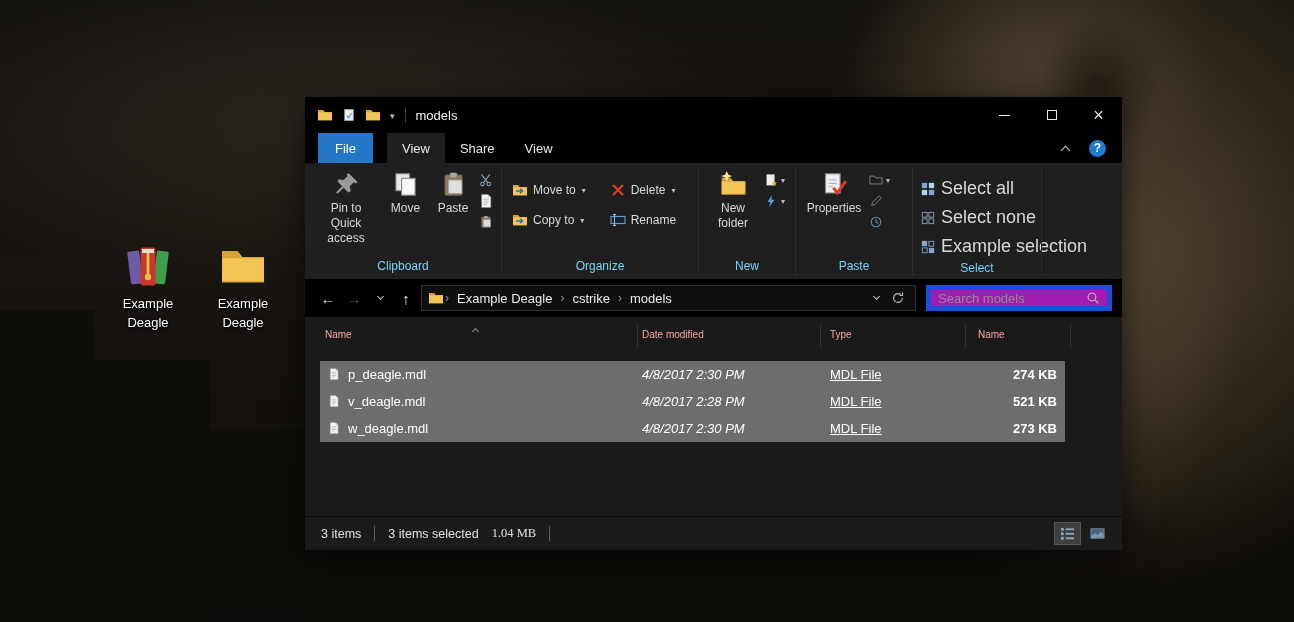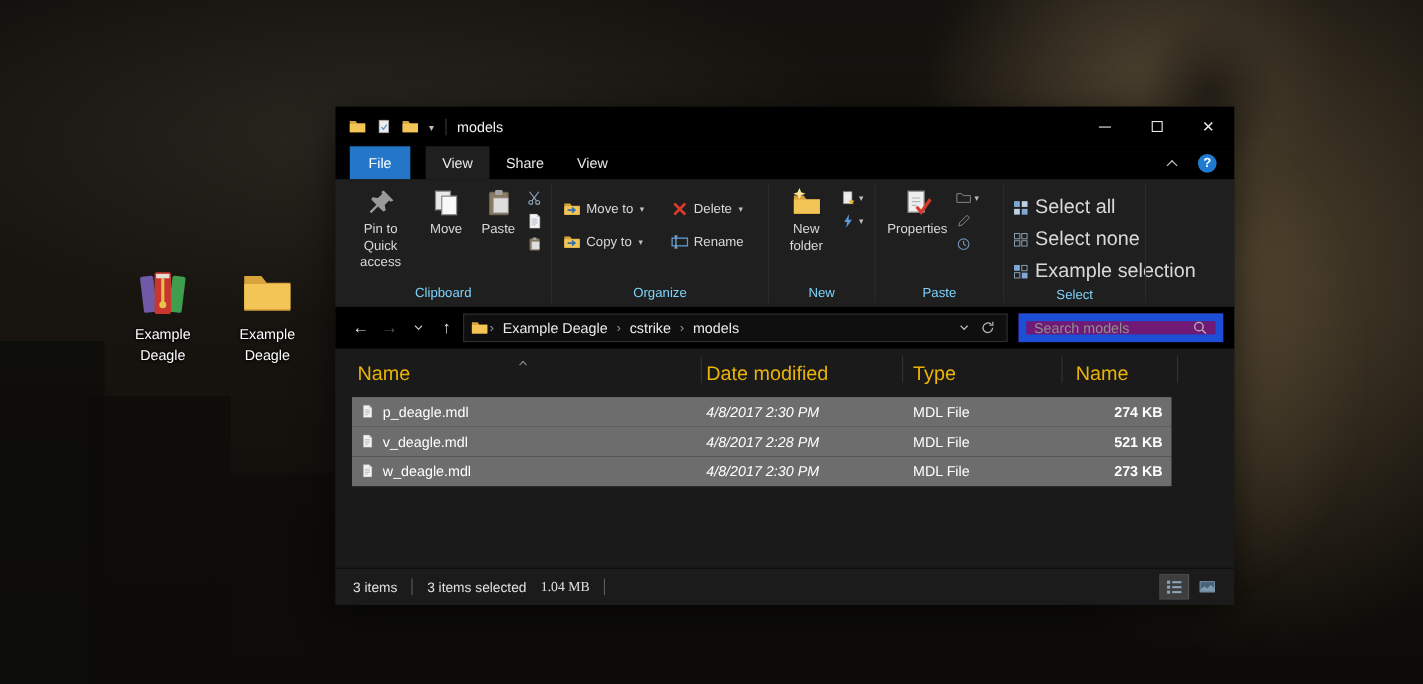--- a/index.html
+++ b/index.html
@@ -85,40 +85,40 @@
   
   .navbar { height:38px; background:#000; display:flex; align-items:center; padding:0 10px; flex:0 0 auto; }
   .navbtn { width:26px; height:26px; display:flex; align-items:center; justify-content:center;
     color:#e0e0e0; font-size:15px; flex:0 0 auto; }
   .navbtn.dis { color:#555; }
   .addr { flex:1; height:26px; margin:0 8px 0 2px; border:1px solid #2f2f2f; background:#0f0f0f;
     display:flex; align-items:center; padding:0 6px; color:#ececec; }
   .crumb { padding:0 7px; white-space:nowrap; }
   .csep { color:#9a9a9a; font-size:12px; padding:0 1px; }
   .addr-right { margin-left:auto; display:flex; align-items:center; gap:12px; padding-right:4px; }
-  .search { width:186px; height:26px; border:7px solid #1d4ed8; background:#701a75;
+  .search { width:186px; height:26px; border:5px solid #1d4ed8; background:#a21caf;
     display:flex; align-items:center; padding:0 7px; margin-left:2px; flex:0 0 auto;justify-content:space-between; }
   .search input { flex:1; min-width:0; background:transparent; border:none; outline:none;
     color:#cfcfcf; font-size:13px; font-family:inherit; }
   .search input::placeholder { color:#8f8f8f; }
 
   
   .filearea { flex:1; position:relative; background:#1a1a1a; overflow:hidden; }
-  .colhdr { position:absolute; color:#eab308; font-size:18px; white-space:nowrap; }
+  .colhdr { position:absolute; color:#fca5a5; font-size:10px; white-space:nowrap; }
   .h-name { left:20px; top:12px; } .h-mod { left:337px; top:12px; } .h-type { left:525px; top:12px; } .h-size { left:673px; top:12px; }
   .sortcaret { position:absolute; left:168px; top:5px; }
   .sortcaret .chev { border-color:#8f8f8f; }
   .vsep { position:absolute; top:7px; height:24px; width:1px; background:#333; }
   .v1 { left:332px; } .v2 { left:515px; } .v3 { left:660px; } .v4 { left:765px; }
   .frow { position:absolute; left:15px; width:745px; height:27px; background:#6d6d6d; color:#fff; }
   .r0 { top:44px; } .r1 { top:71px;text-align:center; } .r2 { top:98px; }
   .c-icon { position:absolute; left:8px; top:5px; width:12px; height:16px; }
   .c-name { position:absolute; left:28px; top:6px; }
   .c-mod  { position:absolute; left:322px; top:6px;font-style:italic; }
-  .c-type { position:absolute; left:510px; top:6px; }
+  .c-type { position:absolute; left:510px; top:6px;text-decoration:underline; }
   .c-size { position:absolute; right:8px; top:6px;font-weight:bold; }
 
   
   .statusbar { height:34px; background:#1b1b1b; border-top:1px solid #0a0a0a; display:flex;
     align-items:center; padding:0 12px 0 16px; font-size:12.5px; color:#e0e0e0; flex:0 0 auto; }
   .sdiv { width:1px; height:15px; background:#5c5c5c; margin:0 13px; }
   .sgap { margin-left:13px;font-family:Liberation Serif, serif; }
   .viewbtns { margin-left:auto; display:flex; gap:5px; }
   .vbtn { width:25px; height:21px; display:flex; align-items:center; justify-content:center; }
   .vbtn.active { background:#3e3e3e; outline:1px solid #555; }

